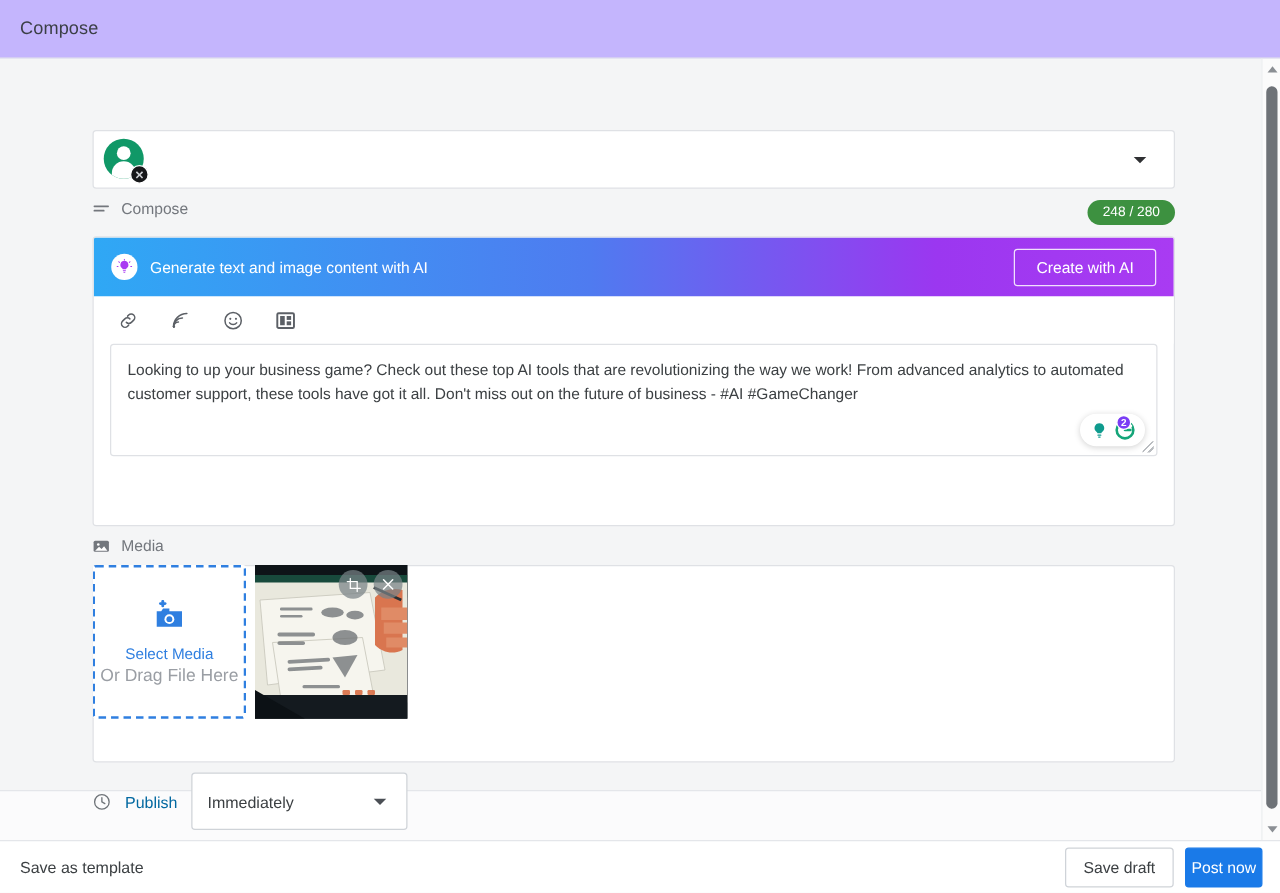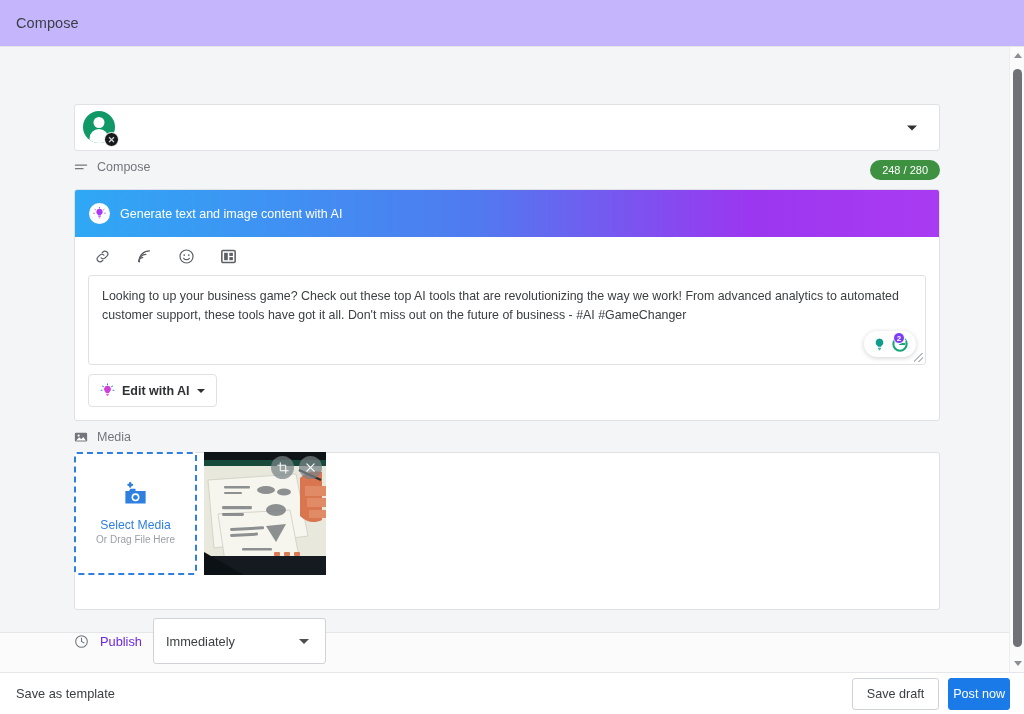--- a/index.html
+++ b/index.html
@@ -153,21 +153,21 @@
     background:#ffffff; border:1px solid #dfe1e5; border-radius:3px;
   }
   .media-inner { position:relative; padding:0; height:122px; }
   .select-media {
     position:absolute; left:-1px; top:-1px; width:123px; height:123px;
     border:2px dashed #2f7fe0; border-radius:3px; background:#ffffff;
     display:flex; flex-direction:column; align-items:center; justify-content:center;
     cursor:pointer;
   }
   .select-media .label { color:#2f7fe0; font-size:12.2px; margin-top:9px; }
-  .select-media .sub { color:#9a9ea4; font-size:10px; margin-top:2px; }
+  .select-media .sub { color:#9a9ea4; font-size:14px; margin-top:2px; }
 
   .media-thumb {
     position:absolute; left:129px; top:-1px; width:122px; height:123px;
     overflow:hidden; background:#1c2126;
   }
   .thumb-actions {
     position:absolute; right:4px; top:4px; display:flex; gap:5px;
   }
   .thumb-btn {
     width:23px; height:23px; border-radius:50%;
@@ -184,21 +184,21 @@
   .stock-close {
     position:absolute; right:14px; top:50%; transform:translateY(-50%);
     cursor:pointer; color:#2e3033;
   }
 
   
   .publish-row {
     position:absolute; left:74px; top:571px;
     display:flex; align-items:center; gap:11px;
   }
-  .publish-label { font-size:12.8px; color:#6d28d9; }
+  .publish-label { font-size:12.8px; color:#0369a1; }
   .publish-select {
     width:173px; height:46px; border:1px solid #cfd3d8; border-radius:3px;
     background:#ffffff; display:flex; align-items:center; position:relative;
     cursor:pointer;
   }
   .publish-select .val { margin-left:12px; font-size:12.8px; color:#3c4043; }
   .publish-caret {
     position:absolute; right:16px; width:0; height:0;
     border-left:5px solid transparent; border-right:5px solid transparent;
     border-top:5px solid #4b4f55;
@@ -295,20 +295,21 @@
             <g stroke="#a93bf2" stroke-width="1.5" stroke-linecap="round">
               <line x1="12" y1="0.6" x2="12" y2="1.9"></line>
               <line x1="3.6" y1="4.4" x2="4.7" y2="5.3"></line>
               <line x1="20.4" y1="4.4" x2="19.3" y2="5.3"></line>
               <line x1="1.2" y1="11.5" x2="2.6" y2="11.5"></line>
               <line x1="22.8" y1="11.5" x2="21.4" y2="11.5"></line>
             </g>
           </svg>
         </div>
         <div class="ai-banner-text">Generate text and image content with AI</div>
+        <button class="create-ai-btn">Create with AI</button>
       </div>
 
       <div class="editor-toolbar">
         <svg class="tb-icon" viewBox="0 0 24 24">
           <g fill="none" stroke="#5c6066" stroke-width="1.7" stroke-linecap="round">
             <path d="M10 14a4 4 0 0 0 5.7 0l2.6-2.6a4 4 0 0 0-5.7-5.7l-1.2 1.2"></path>
             <path d="M14 10a4 4 0 0 0-5.7 0l-2.6 2.6a4 4 0 0 0 5.7 5.7l1.2-1.2"></path>
           </g>
         </svg>
         <svg class="tb-icon" viewBox="0 0 24 24">
@@ -346,36 +347,20 @@
               <circle cx="12" cy="12" r="10" fill="none" stroke="#15a579" stroke-width="3.1"></circle>
               <path d="M12 12h6.5" stroke="#15a579" stroke-width="3.1" stroke-linecap="round"></path>
               <path d="M19 7.2A9.6 9.6 0 0 0 12 4" stroke="#ffffff" stroke-width="3.4" stroke-linecap="round"></path>
             </svg>
             <span class="g-badge">2</span>
           </div>
         </div>
         <div class="resize-grip"></div>
       </div>
 
-      <button class="edit-ai-btn">
-        <svg width="15" height="15" viewBox="0 0 24 24">
-          <path d="M12 4.4a5.6 5.6 0 0 0-3.2 10.2c.45.35.8.9.9 1.5h4.6c.1-.6.45-1.15.9-1.5A5.6 5.6 0 0 0 12 4.4z" fill="#d13fd6"></path>
-          <rect x="9.7" y="17.3" width="4.6" height="1.4" rx=".7" fill="#d13fd6"></rect>
-          <rect x="10.5" y="19.5" width="3" height="1.3" rx=".65" fill="#d13fd6"></rect>
-          <g stroke="#2f7fe0" stroke-width="1.7" stroke-linecap="round">
-            <line x1="12" y1="1.2" x2="12" y2="2.6"></line>
-            <line x1="4.2" y1="5" x2="5.3" y2="5.9"></line>
-            <line x1="19.8" y1="5" x2="18.7" y2="5.9"></line>
-            <line x1="1.8" y1="11.6" x2="3.2" y2="11.6"></line>
-            <line x1="22.2" y1="11.6" x2="20.8" y2="11.6"></line>
-          </g>
-        </svg>
-        <span>Edit with AI</span>
-        <span class="edit-ai-caret"></span>
-      </button>
     </div>
 
     <div class="section-label" style="left:74px; top:383px;">
       <svg class="sec-icon" viewBox="0 0 16 16">
         <rect x="1" y="3" width="14" height="10" rx="1.4" fill="#73777d"></rect>
         <circle cx="5.3" cy="6.4" r="1.2" fill="#ffffff"></circle>
         <path d="M2.4 12 6 8.4l2.3 2.2L10.6 8l3 4z" fill="#ffffff"></path>
       </svg>
       <span>Media</span>
     </div>

